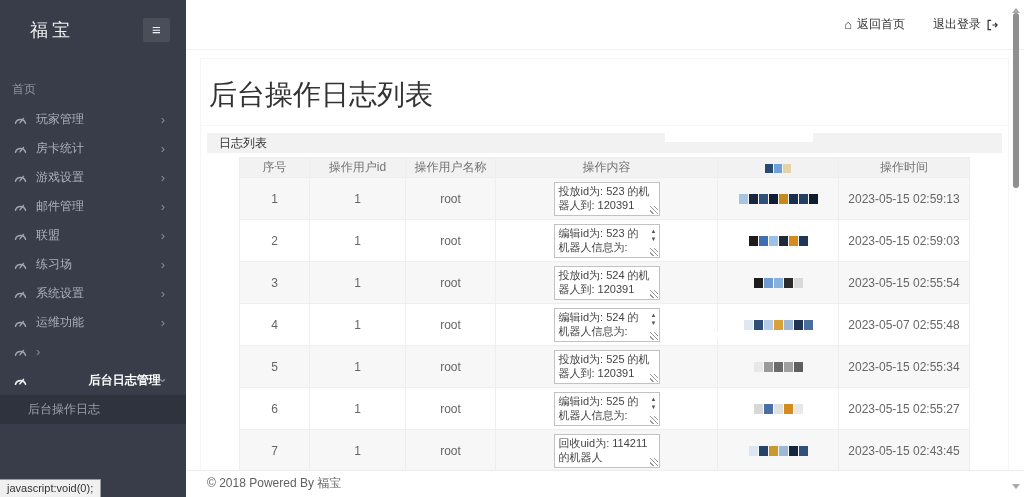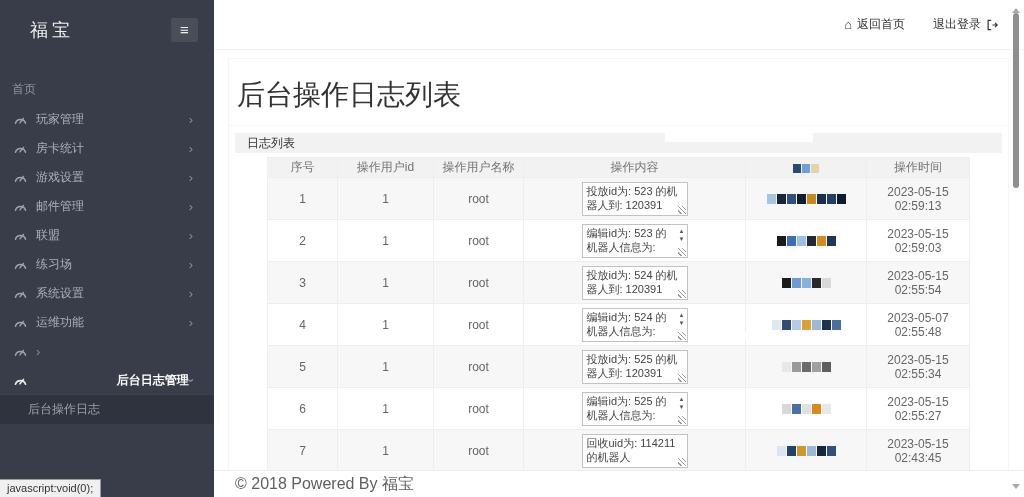--- a/index.html
+++ b/index.html
@@ -1,20 +1,20 @@
 <!DOCTYPE html>
 <html><head>
 <meta charset="utf-8">
 <style>
   * { margin:0; padding:0; box-sizing:border-box; }
   html,body { width:1024px; height:497px; overflow:hidden; }
   body { font-family:"Liberation Sans","DejaVu Sans",sans-serif; background:#fff; display:flex; position:relative; }
 
   
-  aside.sidebar { width:214px; flex:none; background:#393D49; height:497px; position:relative; z-index:2; }
+  aside.sidebar { width:186px; flex:none; background:#393D49; height:497px; position:relative; z-index:2; }
   .logo-bar { height:60px; display:flex; align-items:center; justify-content:space-between; padding:0 16px 0 30px; }
   .logo { font-size:18px; color:#f0f0f0; letter-spacing:4px; }
   .hamburger { width:27px; height:24px; background:rgba(255,255,255,.09); border:none; border-radius:2px; color:#eceff3; font-size:15px; line-height:22px; cursor:pointer; }
   nav.side-nav { padding-top:16px; }
   .nav-home { display:block; padding:5px 12px 7px; font-size:12px; color:#8f95a3; text-decoration:none; }
   .nav-item { display:flex; align-items:center; height:29px; padding:0 21px 0 14px; font-size:12px; color:#abb0bc; cursor:pointer; }
   .nav-item .gicon { margin-right:9px; flex:none; opacity:.9; }
   .nav-item .lbl { flex:1; }
   .chev { color:#878d99; font-size:13px; line-height:1; }
   .chev.down { display:inline-block; transform:rotate(90deg); }
@@ -49,21 +49,21 @@
   textarea.op.no-sb { padding-right:4px; }
   .grip { position:absolute; right:2px; bottom:2px; width:8px; height:8px;
     background:repeating-linear-gradient(45deg, transparent 0 2px, #9a9a9a 2px 3px); }
   .sbtn { position:absolute; right:3px; font-size:6px; color:#555; line-height:6px; }
   .sbtn.up { top:4px; } .sbtn.down { top:12px; }
 
   .mosaic { display:inline-flex; gap:1px; vertical-align:middle; }
   .mosaic span { width:9px; height:10px; display:inline-block; }
   thead .mosaic span { width:8px; height:9px; }
 
-  footer.page-footer { height:27px; flex:none; background:#fff; border-top:1px solid #ececec; line-height:25px; padding-left:21px; font-size:16px; color:#5f5f5f; }
+  footer.page-footer { height:27px; flex:none; background:#fff; border-top:1px solid #ececec; line-height:25px; padding-left:21px; font-size:12px; color:#5f5f5f; }
 
   
   .status-tooltip { position:fixed; left:0; bottom:0; background:#f0f0f0; border:1px solid #9b9b9b; border-left:none; border-bottom:none; padding:2px 7px 3px; font-size:11px; color:#333; z-index:9; }
   .redaction-a { position:fixed; left:665px; top:126px; width:148px; height:16px; background:#fff; z-index:5; }
   .redaction-b { position:fixed; left:697px; top:332px; width:80px; height:7px; background:#fff; z-index:5; }
 
   .scrollbar { position:fixed; right:0; top:0; width:17px; height:497px; z-index:8; }
   .sb-thumb { position:absolute; top:13px; right:5px; width:6px; height:175px; background:#8f8f8f; border-radius:3px; }
   .sb-up { position:absolute; top:4px; right:4px; width:0; height:0; border:4px solid transparent; border-bottom:5px solid #a9a9a9; }
   .sb-down { position:absolute; bottom:4px; right:4px; width:0; height:0; border:4px solid transparent; border-top:5px solid #a9a9a9; }

